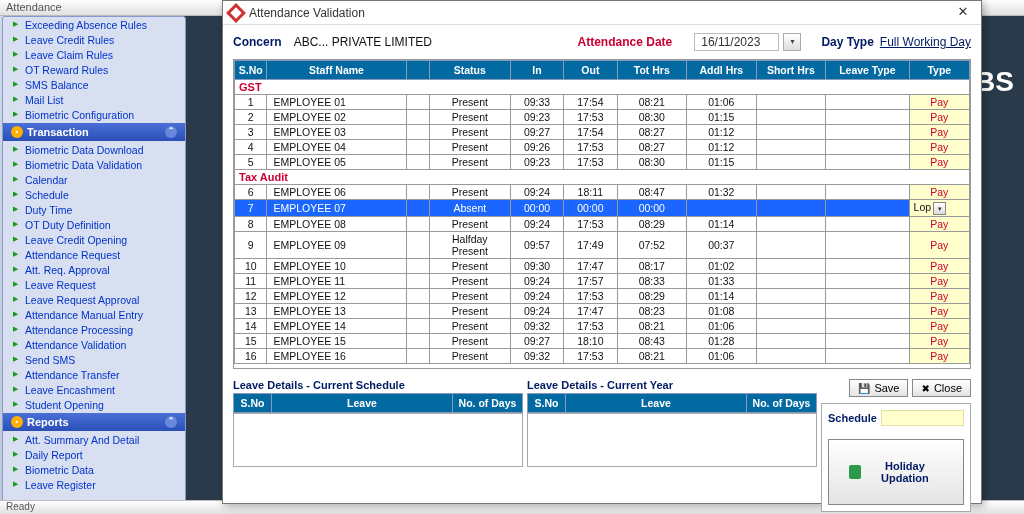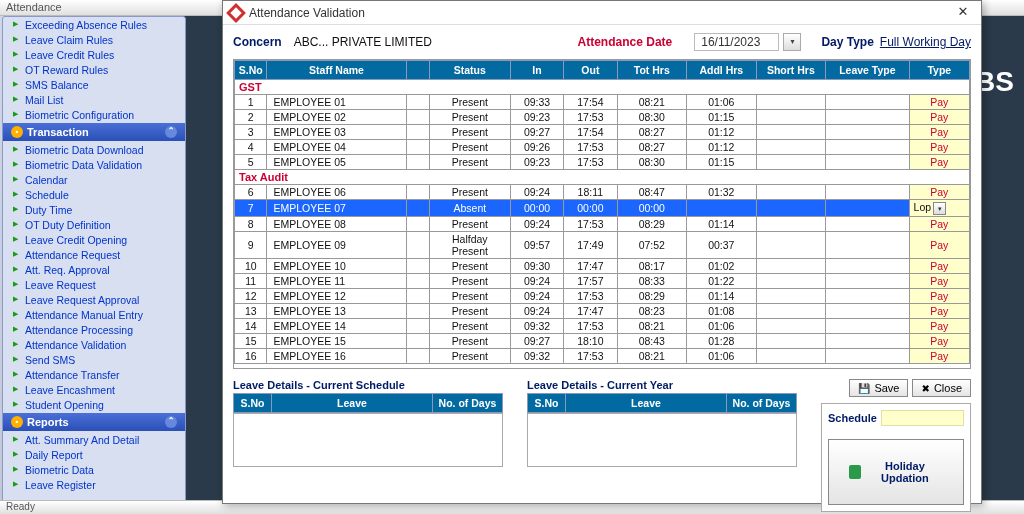--- a/index.html
+++ b/index.html
@@ -37,21 +37,21 @@
 th{background:#0369a1;color:#fff;font-size:10.5px;font-weight:bold;padding:3px 2px;border:1px solid #8899bb;text-align:center;}
 td{border:1px solid #999;font-size:10.5px;padding:1px 4px;background:#fff;color:#111;}
 td.ctr,th.ctr{text-align:center;}
 td.rno{text-align:center;}
 td.nm{padding-left:6px;}
 td.status{text-align:center;}
 td.pay{background:#ffffcc;text-align:center;color:#cc0033;font-weight:normal;}
 tr.group-row td{background:#fff;color:#cc0033;font-weight:bold;border:1px solid #999;font-size:11px;}
 tr.sel td{background:#1a66ff;color:#fff;}
 tr.sel td.pay{background:#ffffcc;color:#cc0033;}
-.sect-row{display:flex;gap:24px;margin-top:10px;align-items:flex-start;}
+.sect-row{display:flex;gap:4px;margin-top:10px;align-items:flex-start;}
 .panel{flex:1;}
 .panel .ptitle{font-size:11px;color:#001a66;font-weight:bold;margin-bottom:2px;}
 .panel table th{padding:3px 2px;}
 .panel .pbod{height:54px;border:1px solid #aaa;background:#fff;}
 .btn-col{width:150px;}
 .btnrow{display:flex;justify-content:flex-end;gap:4px;margin-bottom:6px;}
 .btn{border:1px solid #888;background:linear-gradient(#fff,#e4e4e4);padding:2px 8px;font-size:11px;display:flex;align-items:center;gap:4px;cursor:pointer;}
 .btn .ic{font-size:10px;}
 .sched-box{border:1px solid #aaa;padding:6px;background:#fff;}
 .sched-box .srow{display:flex;align-items:center;margin-bottom:8px;}
@@ -64,22 +64,22 @@
 </style>
 </head>
 <body>
 
 <div class="app-title">Attendance</div>
 <div class="bg-photo"></div>
 
 <div class="sidebar">
   <div id="sb-top">
       <div class="sb-item">Exceeding Absence Rules</div>
+      <div class="sb-item">Leave Credit Rules</div>
       <div class="sb-item">Leave Claim  Rules</div>
-      <div class="sb-item">Leave Credit Rules</div>
       <div class="sb-item">OT Reward Rules</div>
       <div class="sb-item">SMS Balance</div>
       <div class="sb-item">Mail List</div>
       <div class="sb-item">Biometric Configuration</div>
     </div>
   <div id="sb-groups">
       <div class="sb-group">
         <span class="bullet">•</span>
         <span>Transaction</span>
         <span class="toggle">⌃</span>
@@ -304,21 +304,21 @@
               <td class="pay">Pay</td>
             </tr>
             <tr>
               <td class="rno">11</td>
               <td class="nm">EMPLOYEE 11</td>
               <td class="ctr"></td>
               <td class="status">Present</td>
               <td class="ctr">09:24</td>
               <td class="ctr">17:57</td>
               <td class="ctr">08:33</td>
-              <td class="ctr">01:22</td>
+              <td class="ctr">01:33</td>
               <td class="ctr"></td>
               <td class="ctr"></td>
               <td class="pay">Pay</td>
             </tr>
             <tr>
               <td class="rno">12</td>
               <td class="nm">EMPLOYEE 12</td>
               <td class="ctr"></td>
               <td class="status">Present</td>
               <td class="ctr">09:24</td>

